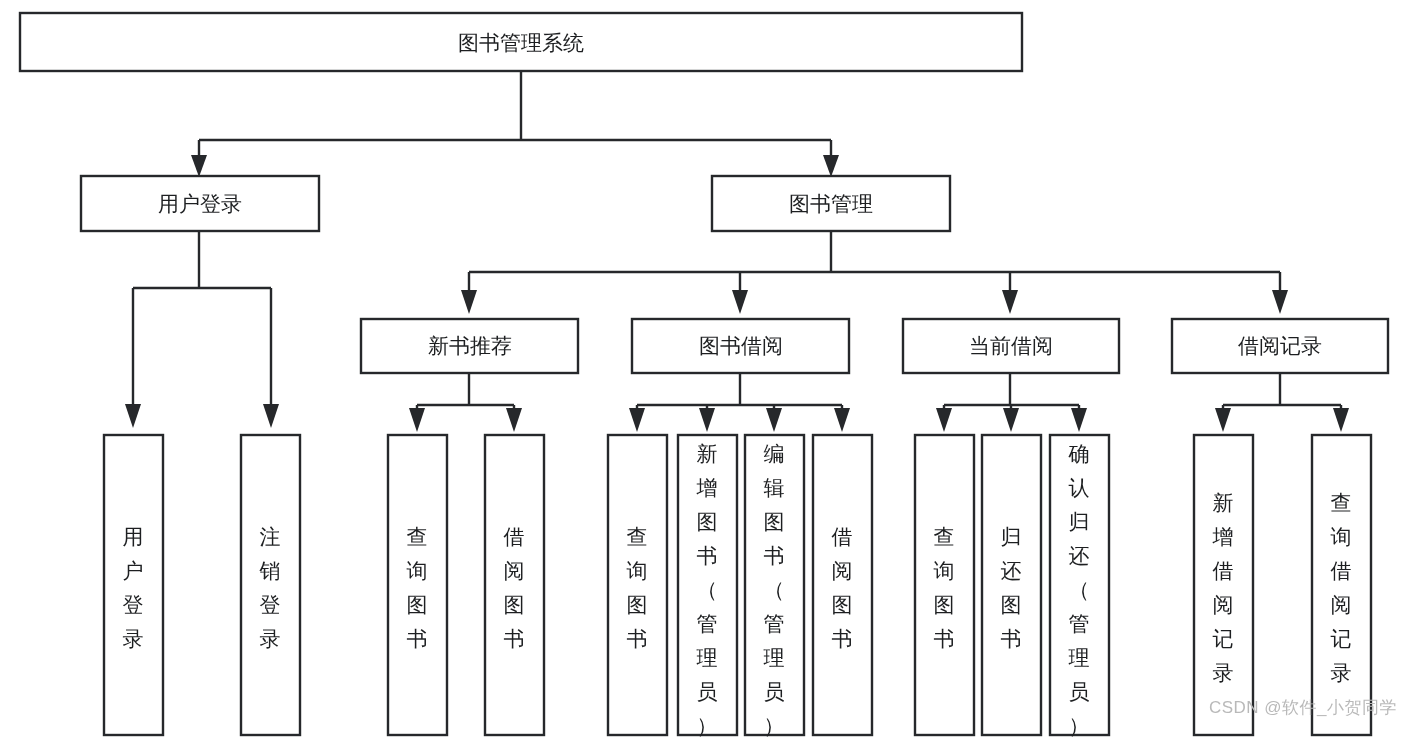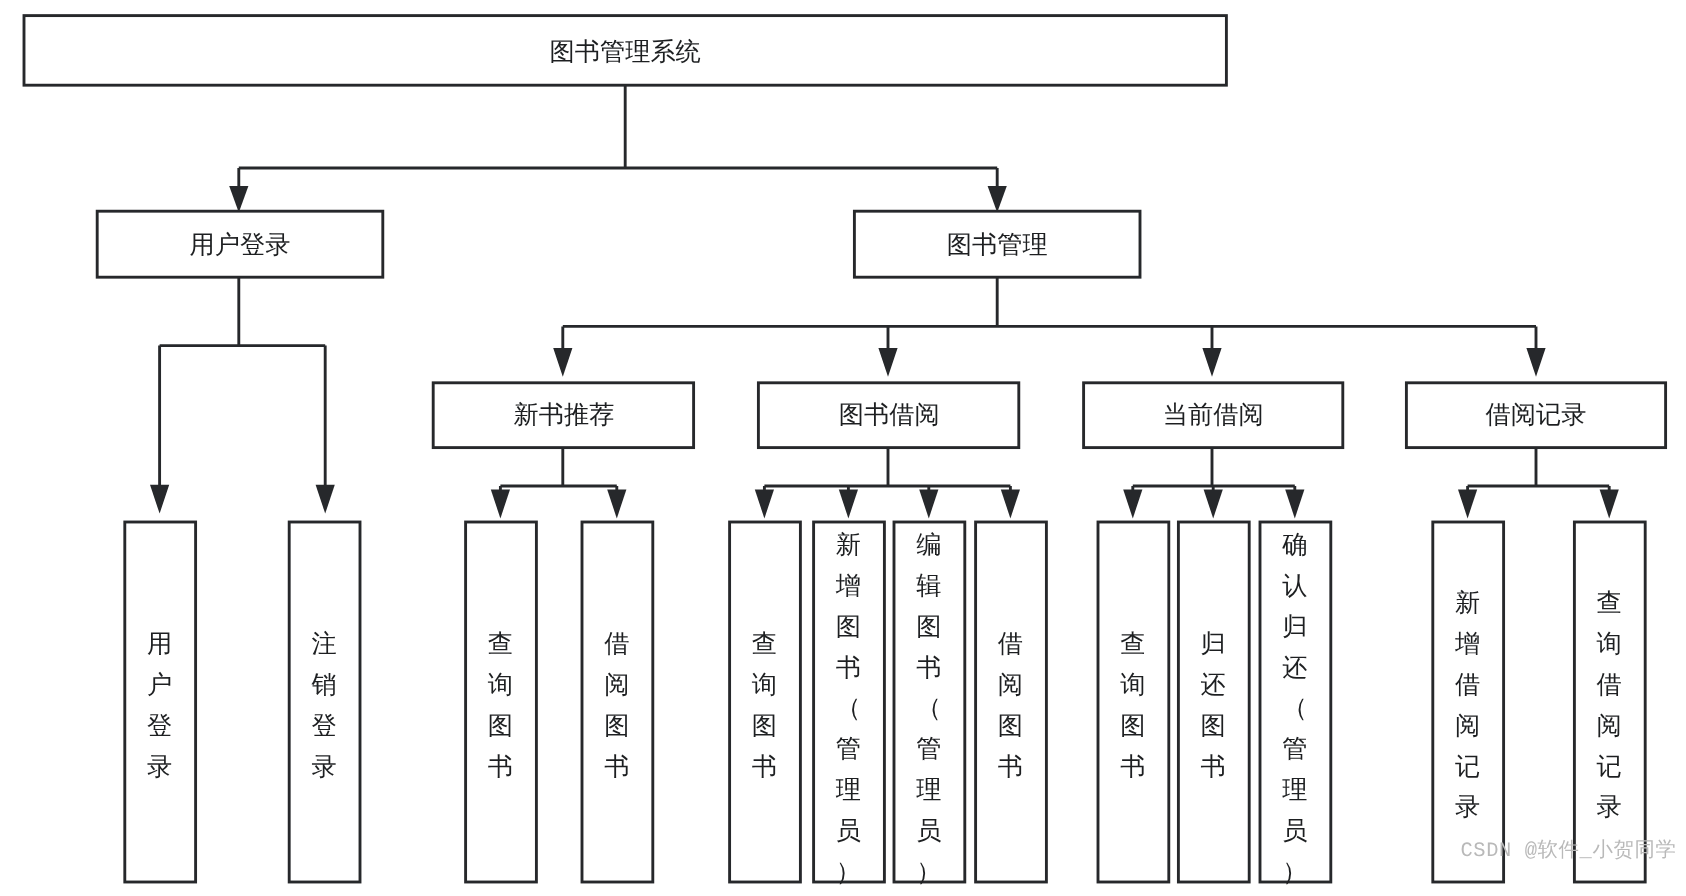--- a/index.html
+++ b/index.html
@@ -52,21 +52,21 @@
     stroke-linecap: butt;
   }
   .arrow-head {
     fill: #26282b;
     stroke: none;
   }
   .watermark {
     position: absolute;
     right: 8px;
     bottom: 4px;
-    font-family: Liberation Mono, monospace;
+    font-family: Liberation Sans, sans-serif;
     font-size: 17px;
     color: #b9b9b9;
     white-space: nowrap;
     letter-spacing: 0.5px;
   }
 </style>
 </head>
 <body>
 
 <div id="diagram-root">

